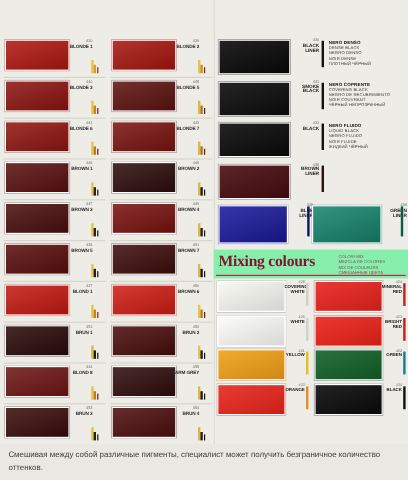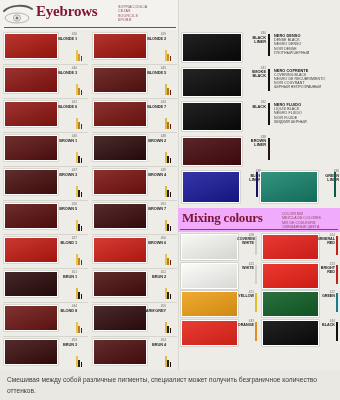--- a/index.html
+++ b/index.html
@@ -84,21 +84,21 @@
   
   .el-pair{position:relative;height:40px;}
   .pp{position:absolute;top:3px;width:56px;height:30px;border:1px solid #fff;
     box-shadow:0 0 0 .5px rgba(0,0,0,.2);
     background-image:linear-gradient(160deg,rgba(255,255,255,.12),rgba(0,0,0,.2));}
   .pl{position:absolute;top:2px;width:22px;text-align:right;
     font-family:"Liberation Sans",sans-serif;color:#222;}
   .pbar{position:absolute;top:4px;width:1.7px;height:25px;}
 
   
-  .mix-hdr{position:relative;height:24px;background:#f0abfc;text-decoration:underline;}
+  .mix-hdr{position:relative;height:24px;background:#86efac;text-decoration:underline;}
   .mix-title{position:absolute;left:4px;top:2px;font-size:13px;font-weight:bold;
     color:#7e1430;font-family:"Liberation Serif",serif;letter-spacing:-.2px;}
   .mix-sub{position:absolute;left:104px;top:4px;font-size:3.6px;line-height:4.4px;
     color:#8e4a5c;text-transform:uppercase;font-family:"Liberation Sans",sans-serif;}
   .mix-rule{position:absolute;left:2px;right:2px;bottom:2px;height:1px;background:#b03050;}
   .mix-grid{position:relative;display:grid;grid-template-columns:1fr 1fr;
     grid-template-rows:repeat(4,1fr);height:114px;}
   .mx{position:relative;}
   .mx-sw{position:absolute;left:3px;top:2px;width:55px;height:24px;
     border:1px solid #fff;box-shadow:0 0 0 .5px rgba(0,0,0,.22);
@@ -117,36 +117,20 @@
     font-size:6.6px;line-height:10.5px;color:#3c3c3c;
     padding:5px 7px 0 7px;box-sizing:border-box;
   }
   .vrule{position:absolute;left:177.5px;top:0;width:1px;height:370px;background:#dad9d1;}
 </style>
 </head>
 <body>
 
 <div class="page">
 
-  <div class="hdr hdr-left">
-    <div class="hdr-inner">
-      <svg class="eyeicon" viewBox="0 0 64 44">
-        <path d="M4 16 C16 4, 46 2, 60 12" stroke="#5a5a5a" stroke-width="4" fill="none" stroke-linecap="round"></path>
-        <ellipse cx="30" cy="30" rx="24" ry="10" fill="none" stroke="#9a9a9a" stroke-width="1.4"></ellipse>
-        <ellipse cx="30" cy="30" rx="7" ry="6.5" fill="none" stroke="#8a8a8a" stroke-width="1.4"></ellipse>
-        <circle cx="30" cy="30" r="3" fill="#7a7a7a"></circle>
-      </svg>
-      <div class="hdr-title">Eyebrows</div>
-      <div class="hdr-sub" style="white-space:pre-line">SOPRACCIGLIA
-CEJAS
-SOURCILS
-БРОВИ</div>
-      <div class="hdr-rule"></div>
-    </div>
-  </div>
 
 
   <div class="vrule"></div>
 
   <div class="eb-grid" id="eb-grid">
       <div class="eb-cell">
         <div class="sw" style="background-color:#b01810"></div>
         <div class="eb-lab">
           <span class="eb-code">420</span>
           <span class="eb-name">BLONDE 1</span>

